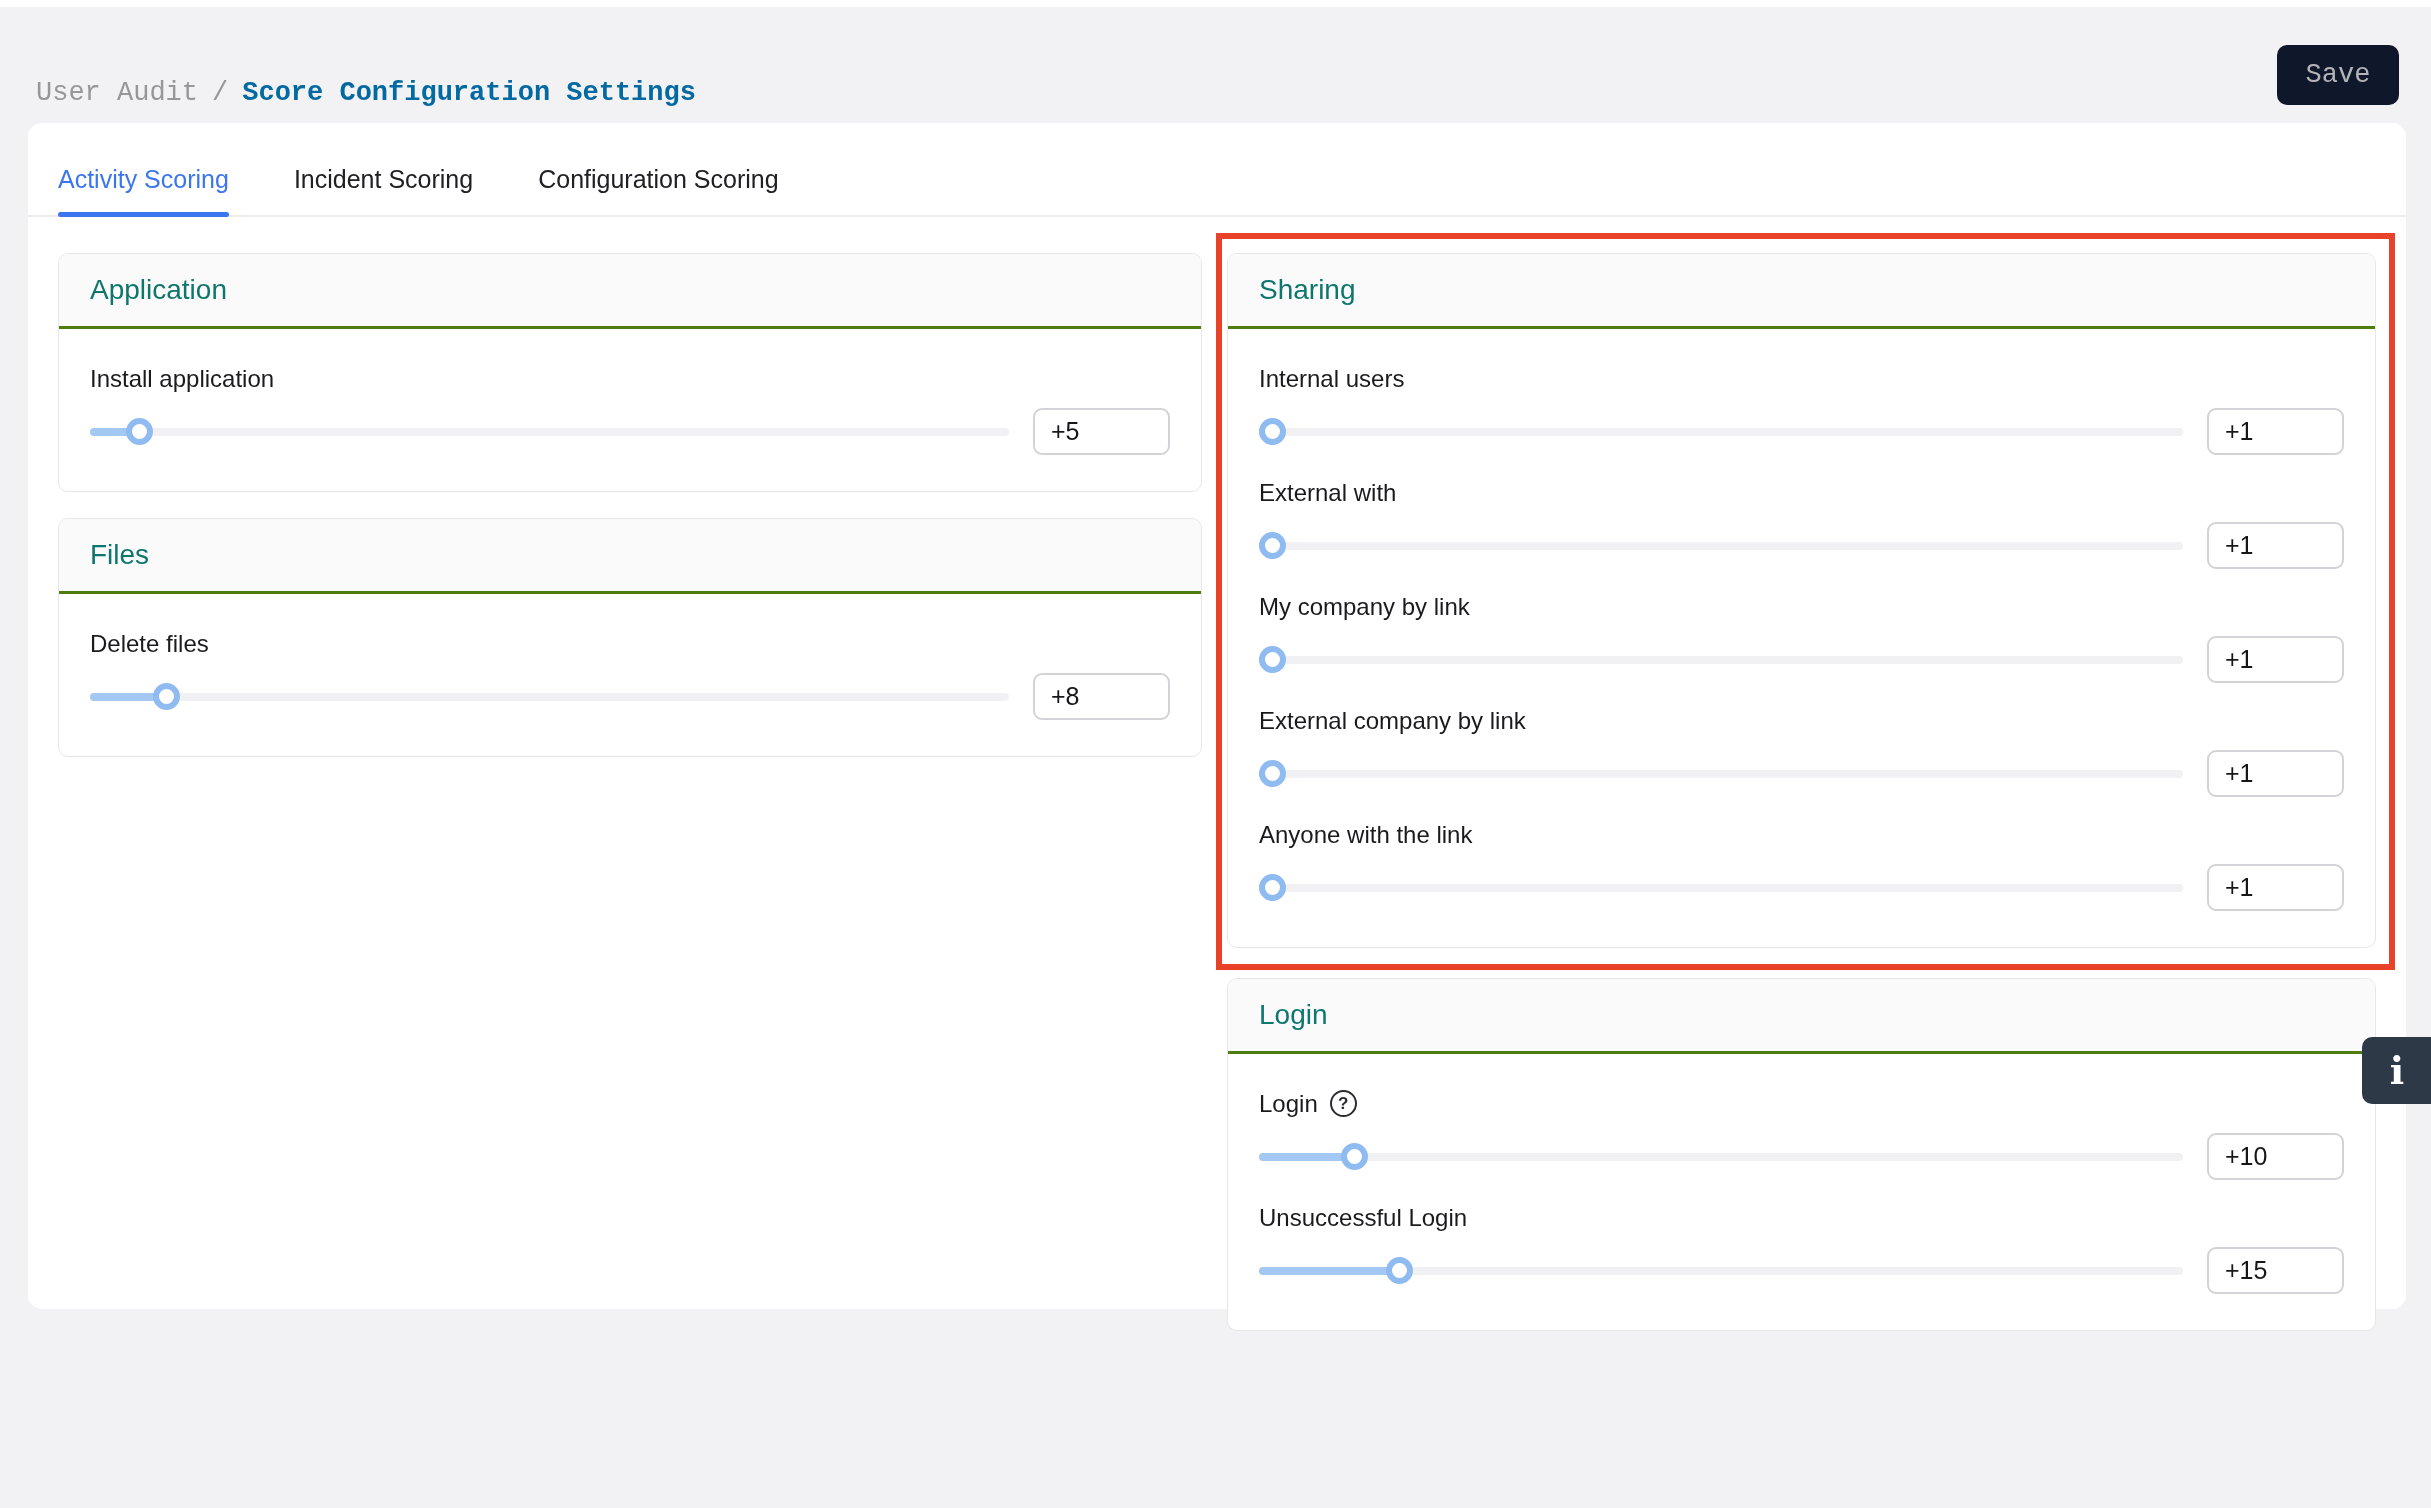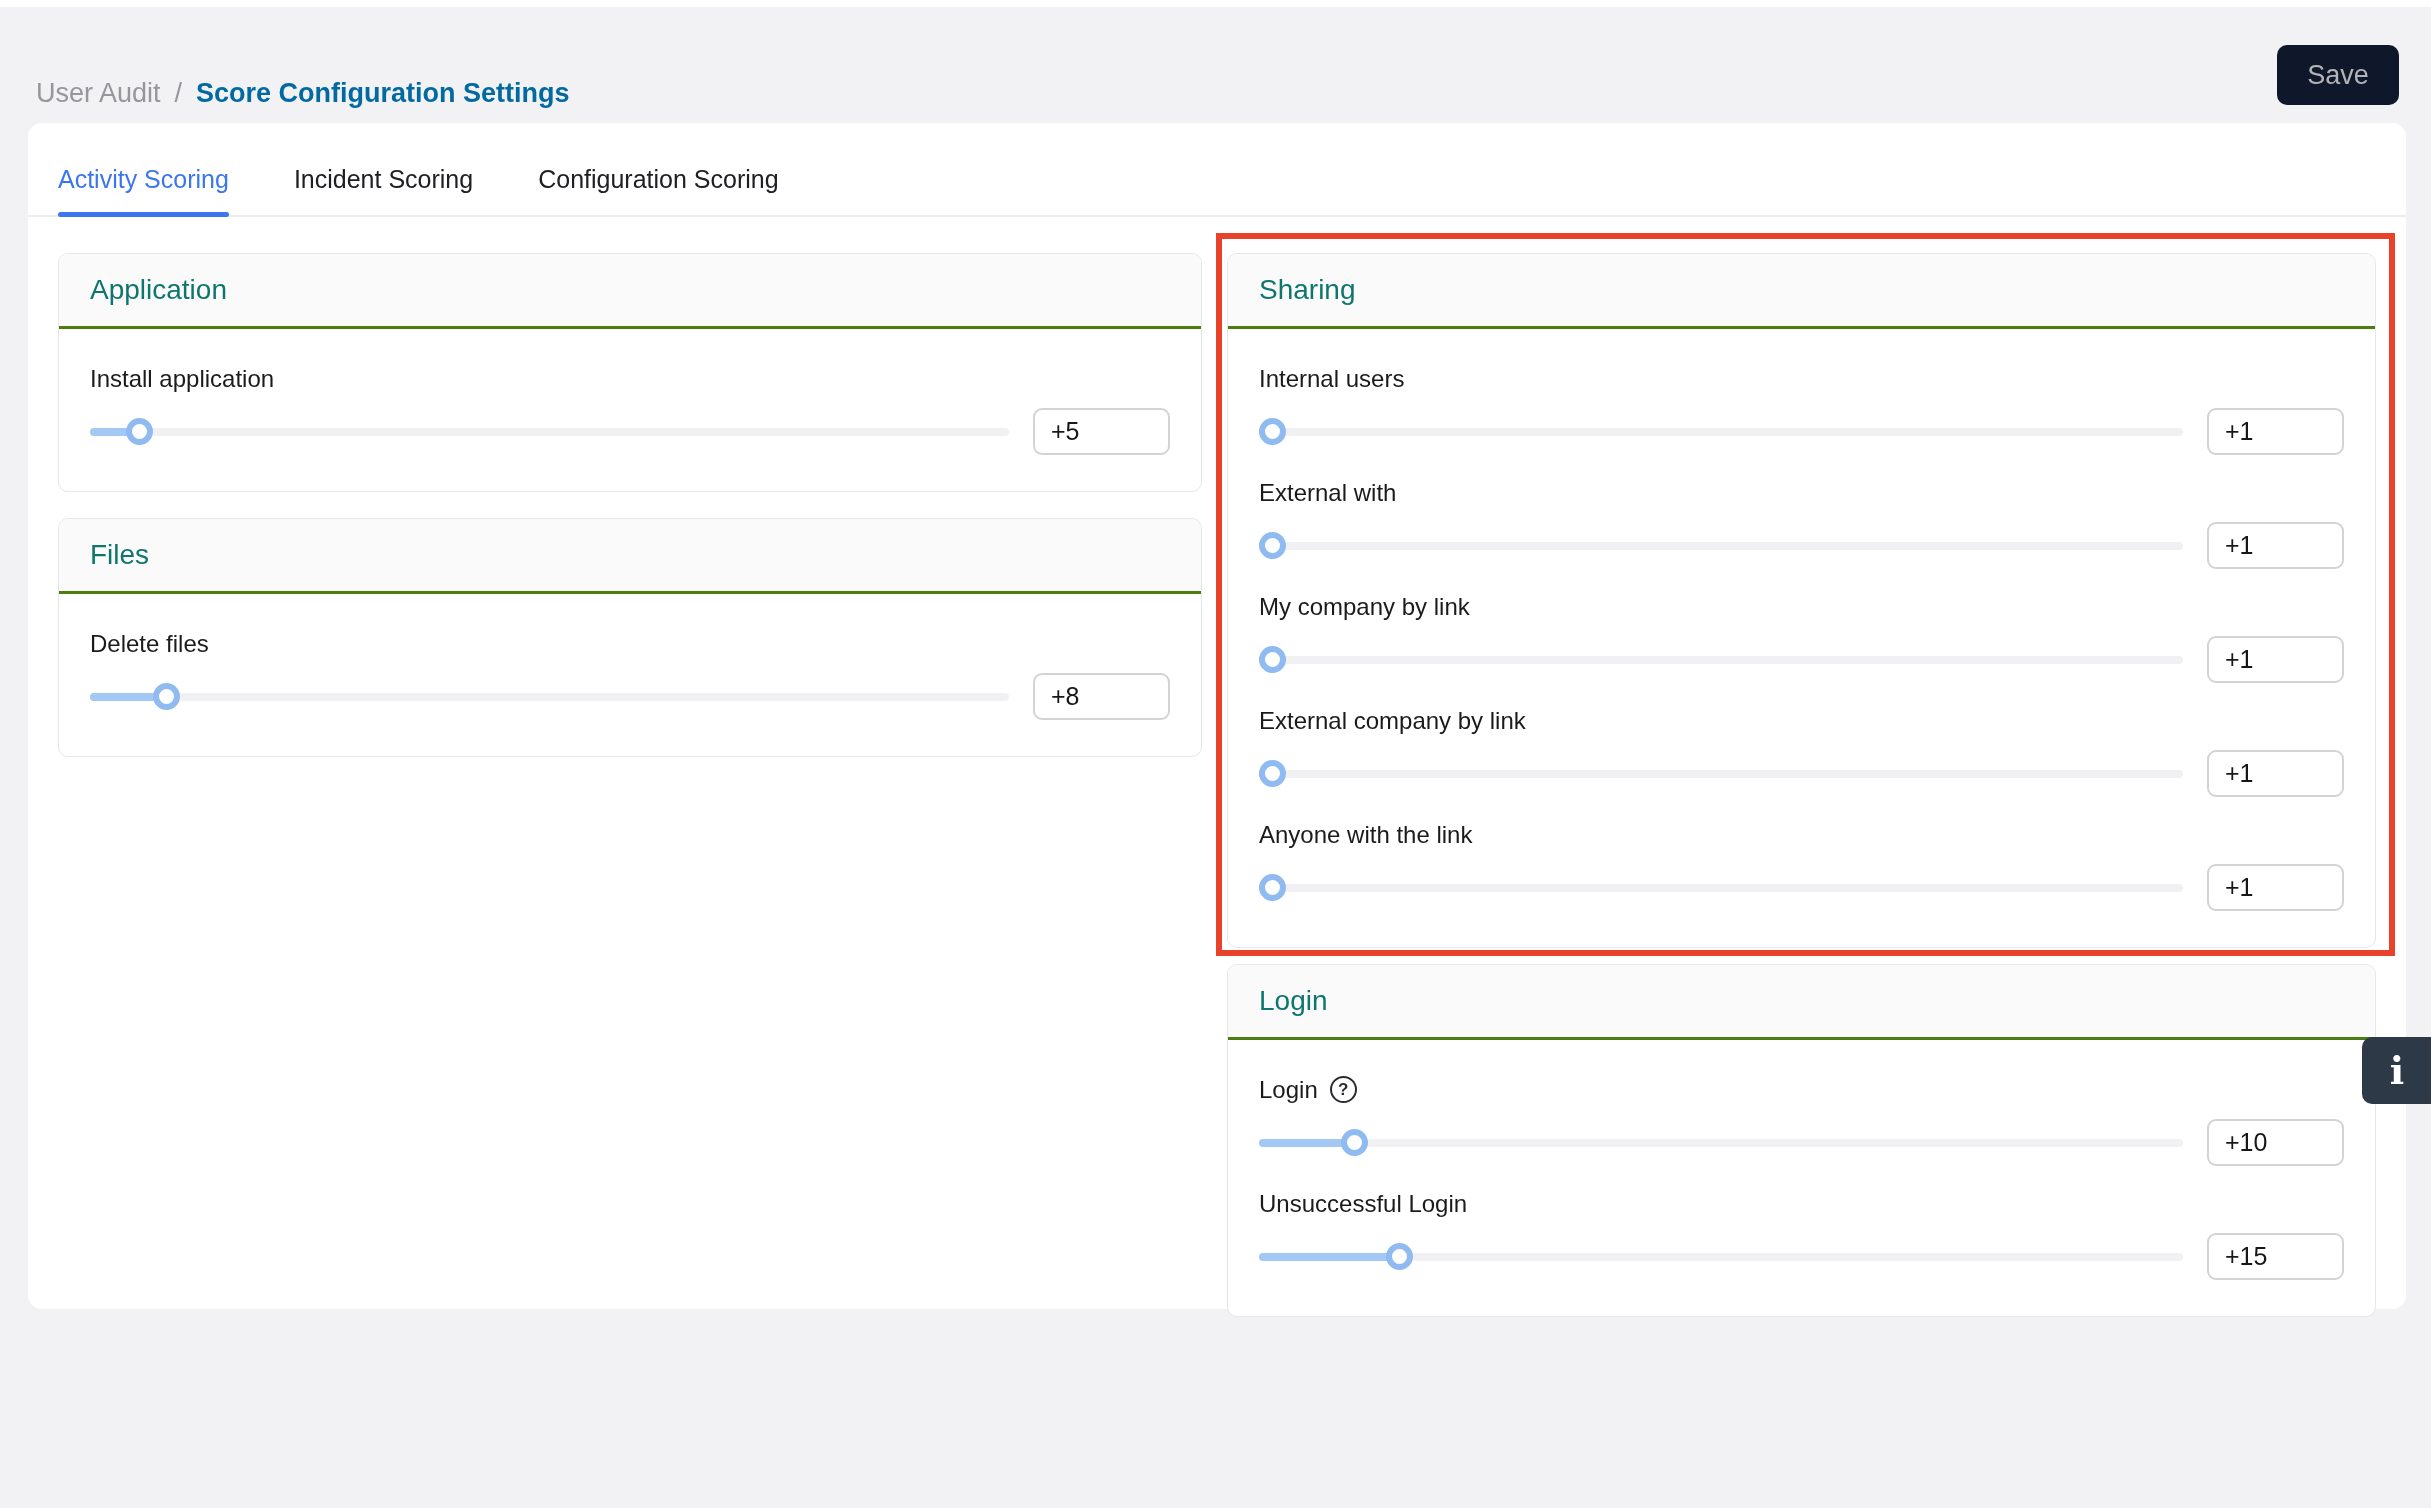--- a/index.html
+++ b/index.html
@@ -4,21 +4,21 @@
 <style>
   html,body{margin:0;padding:0;}
   body{
     width:2432px;height:1509px;position:relative;overflow:hidden;
     background:#f2f2f4;
     font-family:"Liberation Sans", sans-serif;
     color:#17171a;
   }
   .top-strip{height:7px;background:#ffffff;}
   
-  .page-header{position:relative;height:109px;}
+  .page-header{position:relative;height:109px;font-family:Liberation Mono, monospace;}
   .breadcrumb{position:absolute;left:36px;top:57px;display:flex;align-items:baseline;gap:14px;font-size:27px;}
   .crumb-parent{color:#96969b;cursor:pointer;}
   .crumb-sep{color:#96969b;}
   .crumb-current{color:#0369a1;font-weight:700;margin-top:14px;}
   .save-btn{
     position:absolute;top:38px;right:33px;width:122px;height:60px;
     background:#0f172a;color:#b3b3b8;font-size:27px;border:none;border-radius:10px;
     font-family:inherit;
   }
   
@@ -45,21 +45,21 @@
   .slider-row{display:flex;align-items:center;gap:24px;height:47px;}
   .slider{position:relative;flex:1;height:27px;}
   .slider .track{position:absolute;left:0;right:0;top:10px;height:8px;background:#f1f1f3;border-radius:4px;}
   .slider .fill{position:absolute;left:0;top:10px;height:8px;background:#a3c8f4;border-radius:4px;}
   .slider .handle{position:absolute;top:0;width:27px;height:27px;box-sizing:border-box;background:#fff;
     border:6px solid #8fbbf1;border-radius:50%;cursor:pointer;}
   .value-box{width:137px;height:47px;box-sizing:border-box;flex:none;background:#fff;
     border:2px solid #d3d3d7;border-radius:9px;font-size:25px;color:#17171a;padding:0 10px 0 16px;
     font-family:inherit;outline:none;}
   
-  .highlight-wrapper{border:6px solid #e8432a;margin:-20px -19px 8px -11px;padding:14px 13px 2px 5px;}
+  .highlight-wrapper{border:6px solid #e8432a;margin:-20px -19px 8px -11px;padding:14px 13px 16px 5px;}
   
   .info-tab{position:absolute;right:0;top:1037px;width:70px;height:67px;background:#2e3947;
     border-radius:10px 0 0 10px;display:flex;align-items:center;justify-content:center;cursor:pointer;}
   .info-tab .glyph{color:#fff;font-family:"DejaVu Serif", serif;font-weight:700;font-size:38px;line-height:1;}
 </style>
 </head>
 <body>
 
 <div class="top-strip"></div>
 

